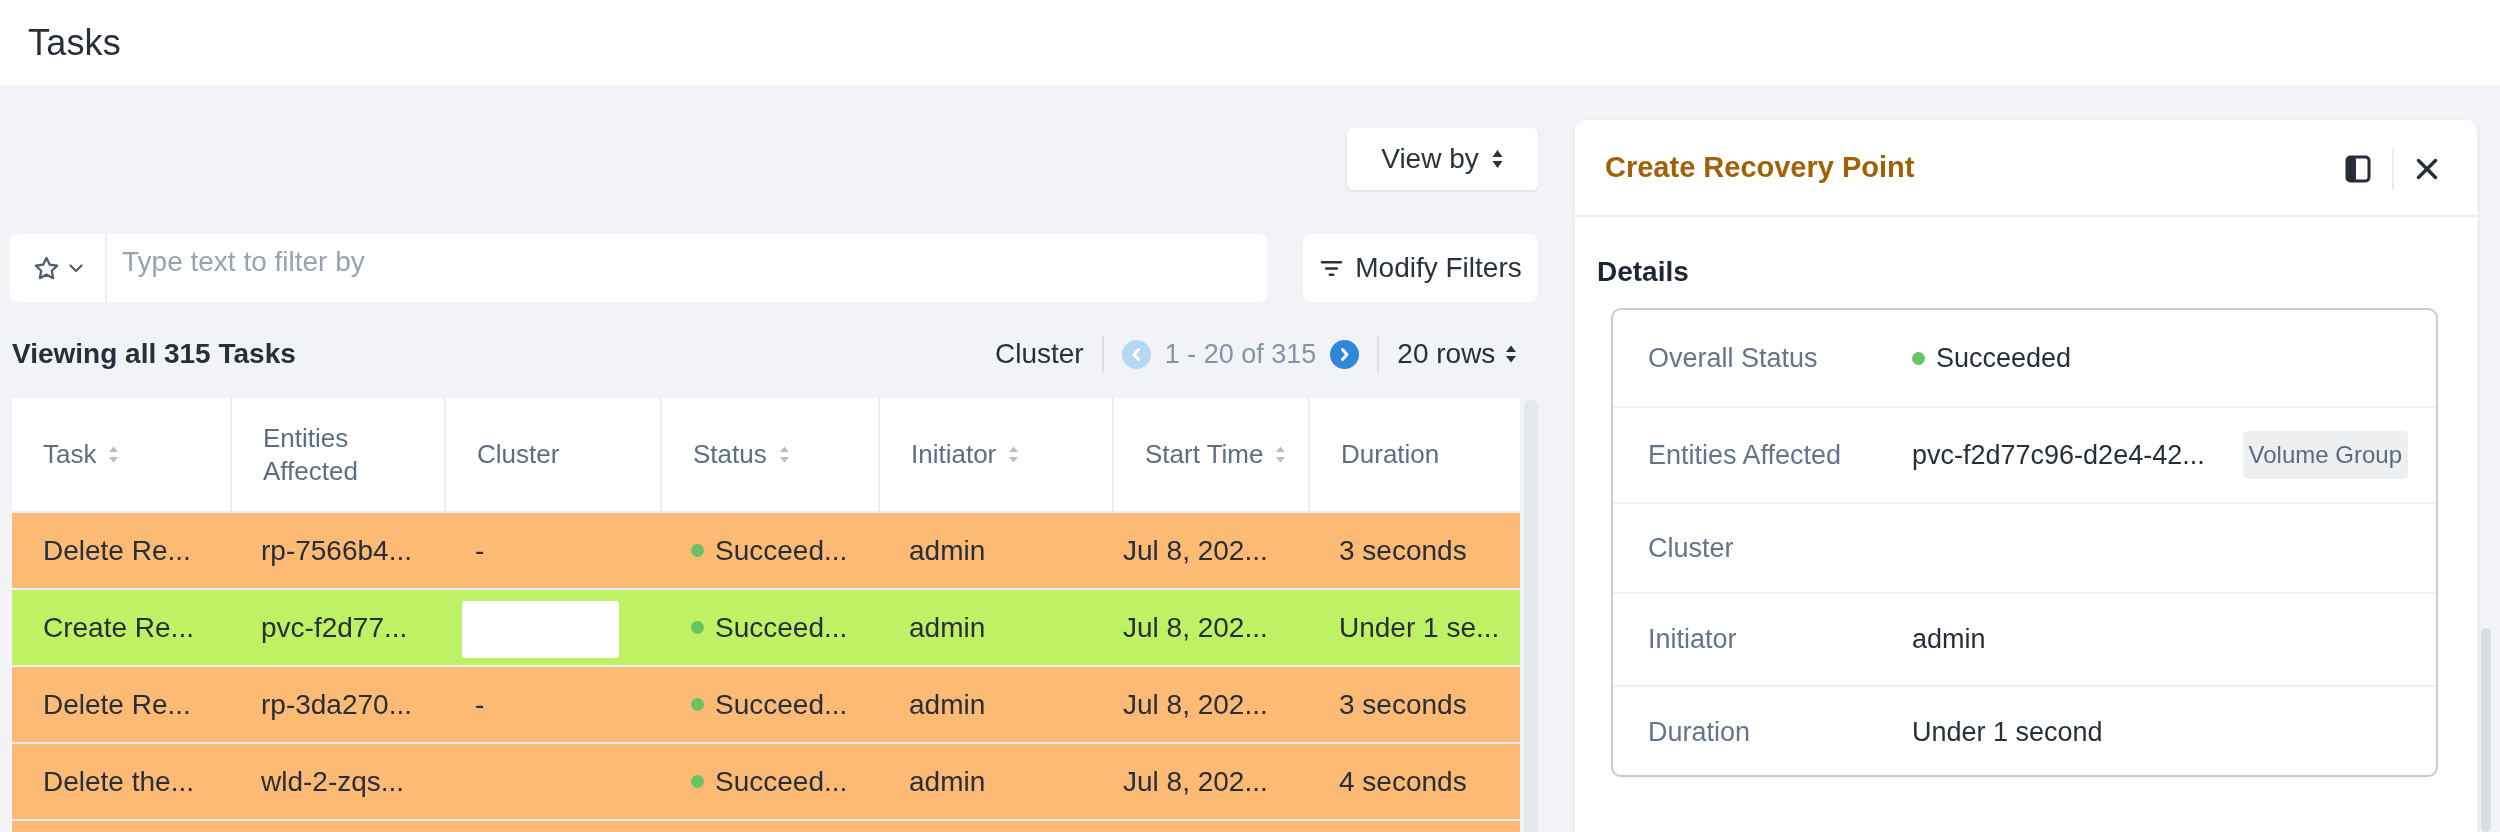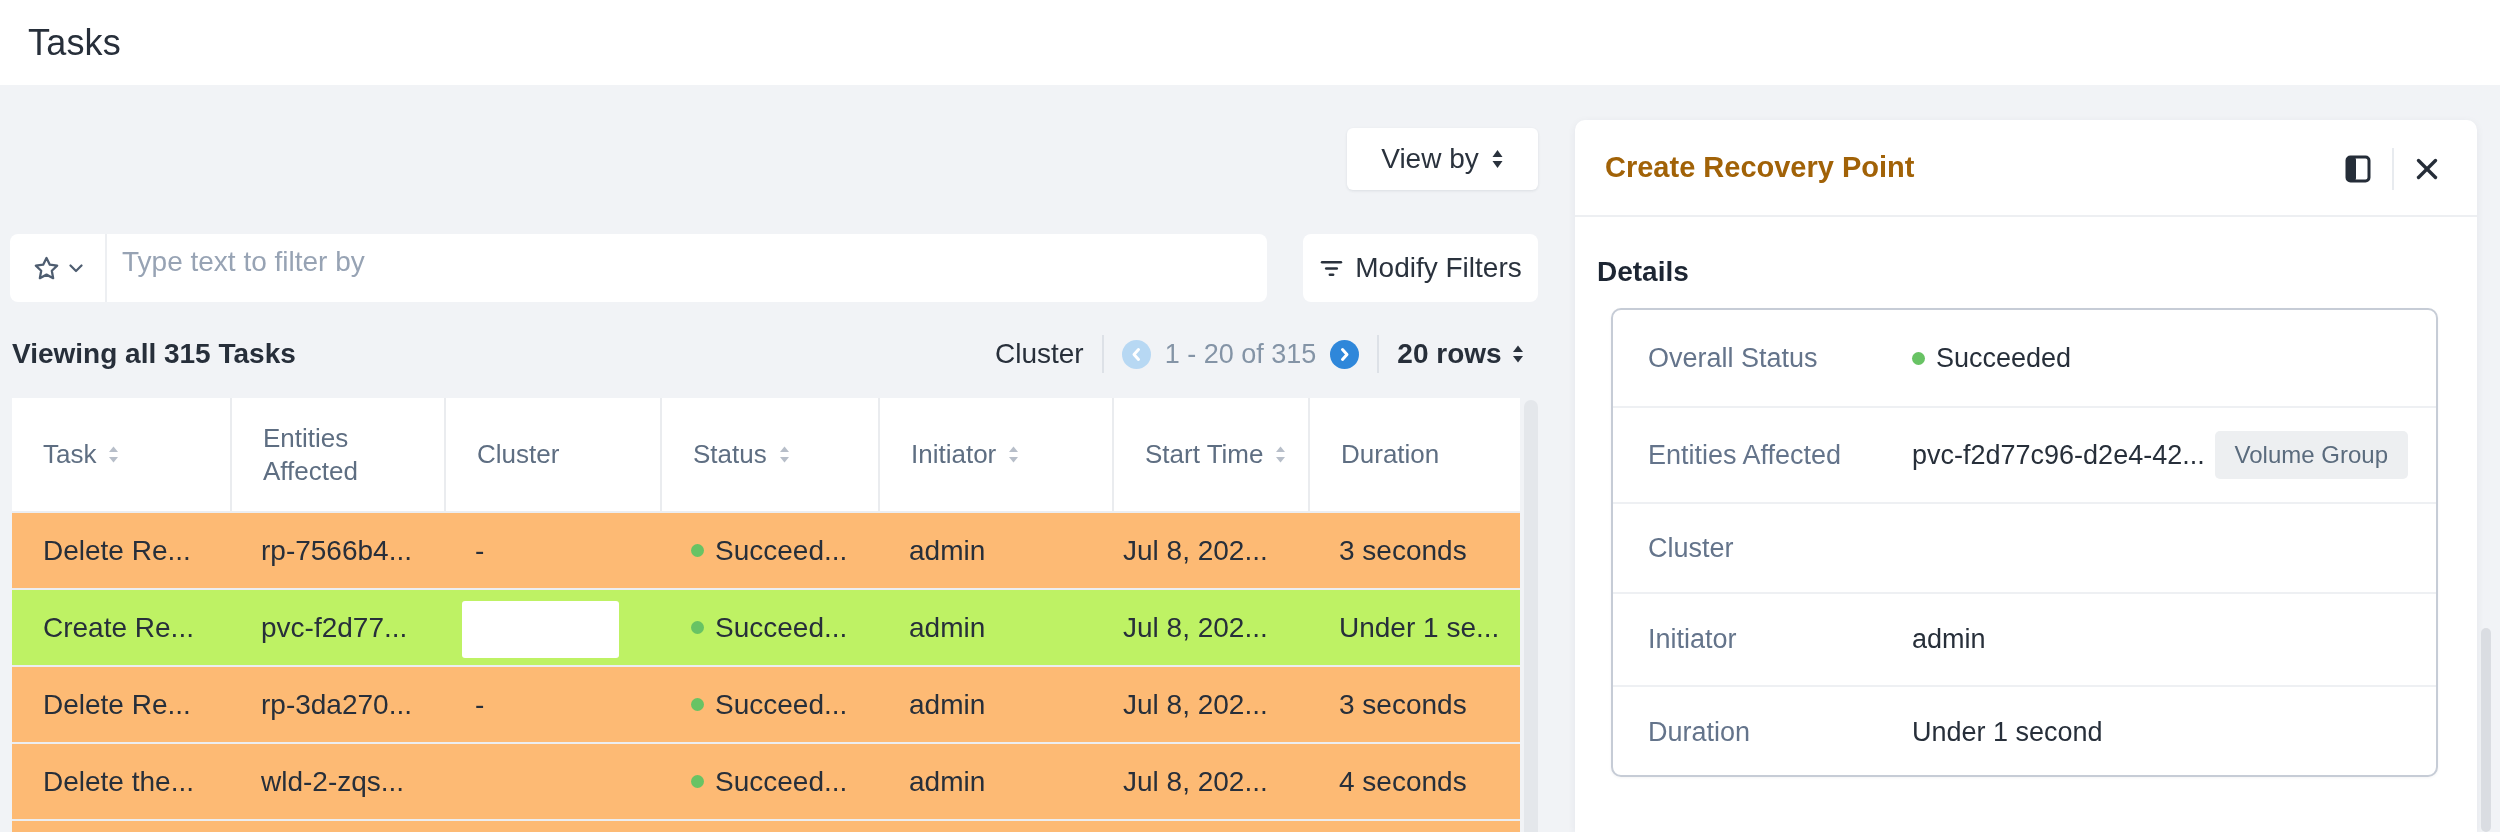--- a/index.html
+++ b/index.html
@@ -34,21 +34,21 @@
   .viewing { position:absolute; left:12px; top:326px; height:56px; display:flex; align-items:center;
     font-size:28px; font-weight:700; color:#272f3a; }
   .meta-right { position:absolute; left:995px; top:330px; height:48px; display:flex; align-items:center; }
   .export-lbl { font-size:28px; color:#272f3a; font-weight:500; cursor:pointer; }
   .vdiv { width:2px; height:38px; background:#dde1e7; margin:0 18px; }
   .pg-circle { width:29px; height:29px; border-radius:50%; display:flex; align-items:center; justify-content:center; cursor:pointer; flex:0 0 auto; }
   .pg-prev { background:#b7d8f3; margin-right:14px; }
   .pg-next { background:#2f87da; margin-left:14px; }
   .pg-text { font-size:27px; color:#8494a6; }
   .rows-select { display:flex; align-items:center; gap:10px; cursor:pointer; }
-  .rows-select .lbl { font-size:28px; color:#272f3a; font-weight:700; }
+  .rows-select .lbl { font-size:28px; color:#272f3a; font-weight:400; }
 
   
   .task-table { position:absolute; left:12px; top:398px; width:1508px; height:434px; background:#fff; }
   .thead { position:absolute; left:0; top:0; width:1508px; height:113px; background:#fff; }
   .th { position:absolute; top:0; height:113px; display:flex; align-items:center; padding-left:31px; border-left:2px solid #eaecef; }
   .th.first { border-left:none; }
   .th .lbl { font-size:26px; color:#5e6e82; line-height:1.25; }
   .th .wrap { max-width:120px; }
   .sort-ic { margin-left:12px; flex:0 0 auto; }
   .tr { position:absolute; left:0; width:1508px; height:77px; border-top:2px solid #eceef1; background:#fdba74; }
@@ -67,21 +67,21 @@
   .icon-btn { display:flex; align-items:center; justify-content:center; cursor:pointer; }
   .panel-actions .vdiv2 { width:2px; height:42px; background:#e8ebef; margin:0 21px; }
   .section-title { position:absolute; left:22px; top:136px; font-size:28px; font-weight:600; color:#1d2633; }
 
   .details-card { position:absolute; left:36px; top:188px; width:827px; height:469px; background:#fff;
     border:2px solid #c6ccd6; border-radius:10px; box-shadow:0 1px 3px rgba(30,40,60,.05); overflow:hidden; }
   .d-row { position:absolute; left:0; width:100%; display:flex; align-items:center; border-top:2px solid #eef0f3; }
   .d-row.first { border-top:none; }
   .d-label { position:absolute; left:35px; font-size:27px; color:#64748b; }
   .d-value { position:absolute; left:299px; font-size:27px; color:#272f3a; display:flex; align-items:center; white-space:nowrap; }
-  .badge { position:absolute; right:28px; background:#edeff1; color:#5a6b7d; font-size:24px; border-radius:5px; padding:10px 20px; }
+  .badge { position:absolute; right:28px; background:#edeff1; color:#5a6b7d; font-size:24px; border-radius:5px; padding:10px 6px; }
 
   .gutter-scrollbar { position:absolute; left:2481px; top:628px; width:10px; height:204px; background:#dadde2; border-radius:5px; }
 
   svg { display:block; }
 </style>
 </head>
 <body>
 
 <div class="screen">
 

